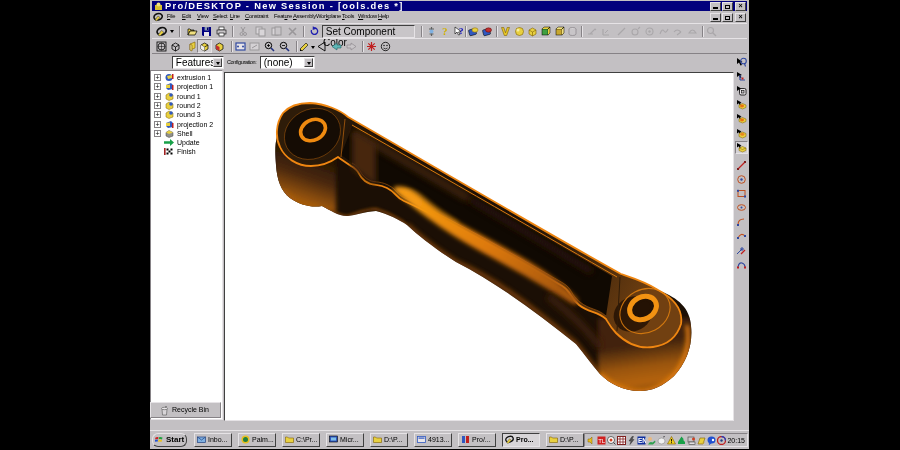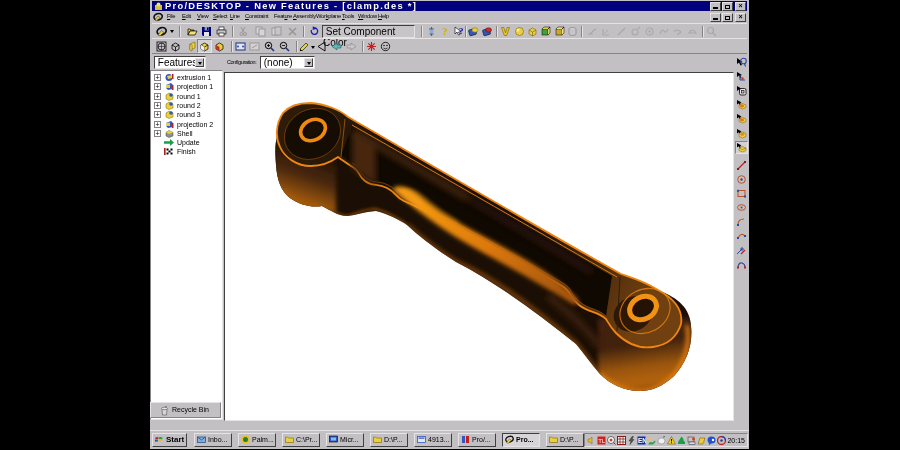--- a/index.html
+++ b/index.html
@@ -62,21 +62,21 @@
 </style>
 </head>
 <body>
 <div id="stage">
 <div id="screen">
   <div id="titlebar">
     <svg style="position:absolute;left:2px;top:1px" width="9" height="9" viewBox="0 0 9 9">
           <rect x="1" y="3" width="7" height="5" fill="#d8c030"></rect>
           <circle cx="4.5" cy="2.5" r="2" fill="#f0e080"></circle>
         </svg>
-    <span class="txt">Pro/DESKTOP - New Features - [clamp.des *]</span>
+    <span class="txt">Pro/DESKTOP - New Session - [ools.des *]</span>
     <div class="wbtn" style="right:26px">
           <span style="position:absolute;left:2px;bottom:1px;width:5px;height:2px;background:#000"></span>
         </div>
     <div class="wbtn" style="right:14px">
           <span style="position:absolute;left:2px;top:2px;width:5px;height:4px;border:1px solid #000"></span>
         </div>
     <div class="wbtn" style="right:1px">×</div>
   </div>
   <div id="menubar">
     <svg style="position:absolute;left:1px;top:0px" width="10" height="10" viewBox="0 0 10 10">
@@ -291,21 +291,21 @@
           <circle cx="5.5" cy="5.5" r="1.6" fill="#c02020"></circle>
         </svg>
     <svg class="ic" style="left:228px" width="11" height="11" viewBox="0 0 11 11">
           <circle cx="5.5" cy="5.5" r="4.2" fill="none" stroke="#000" stroke-width="0.8"></circle>
           <circle cx="4" cy="4.5" r="0.7" fill="#000"></circle>
           <circle cx="7" cy="4.5" r="0.7" fill="#000"></circle>
           <path d="M3.5 7 Q5.5 8.8 7.5 7" fill="none" stroke="#000" stroke-width="0.7"></path>
         </svg>
   </div>
   <div id="cmbrow">
-    <div class="combo" style="left:2px;top:2px;width:52px;">&nbsp;Features<span class="cbtn"></span></div>
+    <div class="combo" style="left:20px;top:2px;width:52px;">&nbsp;Features<span class="cbtn"></span></div>
     <span style="position:absolute;left:75px;top:4.5px;font-size:5.5px;letter-spacing:-0.35px;">Configuration:</span>
     <div class="combo" style="left:108px;top:2px;width:55px;">&nbsp;(none)<span class="cbtn"></span></div>
   </div>
   <div id="tree">
     <div class="trow" style="top:2px">
           <span class="pbox">+</span>
           <svg class="ticon" viewBox="0 0 9 9">
             <circle cx="4" cy="4.5" r="3.5" fill="#3058c0"></circle>
             <path d="M2 3 L7 2 7 5 3 6 Z" fill="#e8d040"></path>
             <rect x="7" y="1" width="1.5" height="5" fill="#c02020"></rect>
@@ -555,21 +555,21 @@
           <path d="M5 9 L9 5" stroke="#c02020" stroke-width="1.2"></path>
         </svg>
     <svg class="ric" style="top:204px" viewBox="0 0 11 11">
           <path d="M2 8 Q3 3 6 4 Q9 5 9 8" fill="none" stroke="#3048a0" stroke-width="1.1"></path>
           <rect x="1" y="7.5" width="2" height="2" fill="#c02020"></rect>
           <rect x="8" y="7.5" width="2" height="2" fill="#c02020"></rect>
         </svg>
   </div>
   <div id="status"></div>
   <div id="taskbar">
-    <div class="tbbtn" style="left:2px;width:35px;font-weight:bold;font-size:8px;"><svg class="tbico" viewBox="0 0 9 9">
+    <div class="tbbtn" style="left:2px;width:35px;font-weight:bold;font-size:8px;border-radius:6px;"><svg class="tbico" viewBox="0 0 9 9">
             <path d="M0.5 2.5 Q2 1.5 3.5 2.2 L3 4.2 Q1.5 3.5 0 4.5 Z" fill="#d02020"></path>
             <path d="M4 2.3 Q5.5 1.5 7.5 2.6 L7 4.6 Q5.5 3.6 3.6 4.3 Z" fill="#20a040"></path>
             <path d="M0 5 Q1.5 4 3 4.7 L2.5 6.7 Q1 6 -0.5 7 Z" fill="#2050d0"></path>
             <path d="M3.5 4.8 Q5 4 7 5 L6.5 7 Q5 6.2 3.1 6.9 Z" fill="#e8c020"></path>
           </svg>Start</div>
     <div class="tbbtn" style="left:44px;width:38px;"><svg class="tbico" viewBox="0 0 9 9">
             <rect x="0.5" y="2" width="8" height="5.5" fill="#80b0e0" stroke="#204080" stroke-width="0.7"></rect>
             <path d="M0.5 2 L4.5 5 8.5 2" fill="none" stroke="#204080" stroke-width="0.7"></path>
           </svg>Inbo...</div>
     <div class="tbbtn" style="left:88px;width:38px;"><svg class="tbico" viewBox="0 0 9 9">

